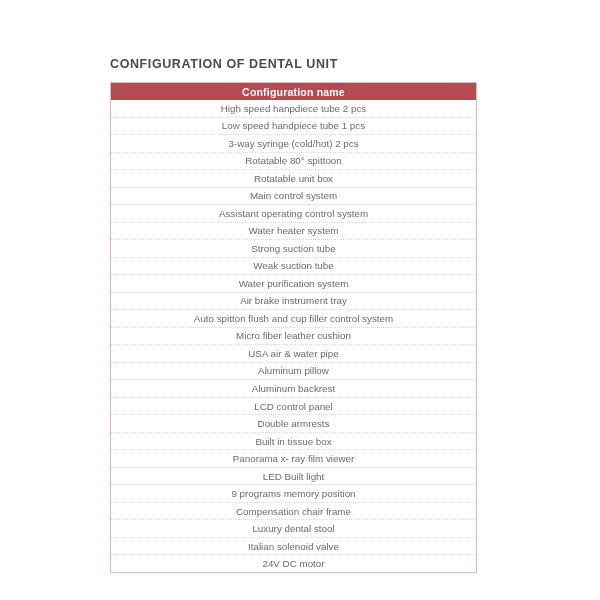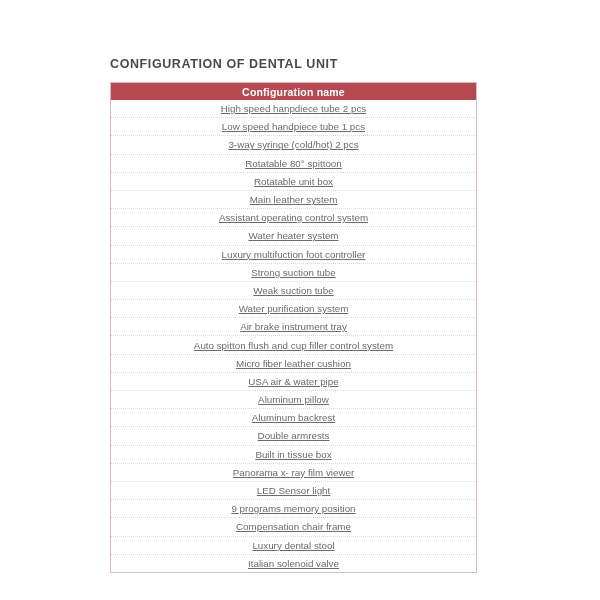--- a/index.html
+++ b/index.html
@@ -60,56 +60,56 @@
   }
   .row {
     flex: 1 1 0;
     display: flex;
     align-items: center;
     justify-content: center;
     font-size: 9.8px;
     color: var(--row-text);
     border-bottom: 1px dotted var(--row-sep);
     white-space: nowrap;
-    text-decoration: underline;
   }
   .row:last-child {
     border-bottom: none;
   }
 </style>
 </head>
 <body>
 
 <div class="page">
   <div class="doc-title">CONFIGURATION OF DENTAL UNIT</div>
 
   <div class="config-table">
     <div class="config-table-header">Configuration name</div>
     <div class="config-table-body">
         <div class="row">High speed hanpdiece tube 2 pcs</div>
         <div class="row">Low speed handpiece tube 1 pcs</div>
         <div class="row">3-way syringe (cold/hot) 2 pcs</div>
         <div class="row">Rotatable 80°  spittoon</div>
         <div class="row">Rotatable unit box</div>
-        <div class="row">Main leather system</div>
+        <div class="row">Main control system</div>
         <div class="row">Assistant operating control system</div>
         <div class="row">Water heater system</div>
-        <div class="row">Luxury multifuction foot controller</div>
         <div class="row">Strong suction tube</div>
         <div class="row">Weak suction tube</div>
         <div class="row">Water purification system</div>
         <div class="row">Air brake instrument tray</div>
         <div class="row">Auto spitton flush and cup filler control system</div>
         <div class="row">Micro fiber leather cushion</div>
         <div class="row">USA air &amp; water pipe</div>
         <div class="row">Aluminum pillow</div>
         <div class="row">Aluminum backrest</div>
+        <div class="row">LCD control panel</div>
         <div class="row">Double armrests</div>
         <div class="row">Built in tissue box</div>
         <div class="row">Panorama x- ray film viewer</div>
-        <div class="row">LED Sensor light</div>
+        <div class="row">LED Built light</div>
         <div class="row">9 programs memory position</div>
         <div class="row">Compensation chair frame</div>
         <div class="row">Luxury dental stool</div>
         <div class="row">Italian solenoid valve</div>
+        <div class="row">24V DC motor</div>
       </div>
   </div>
 </div>
 
 </body></html>

